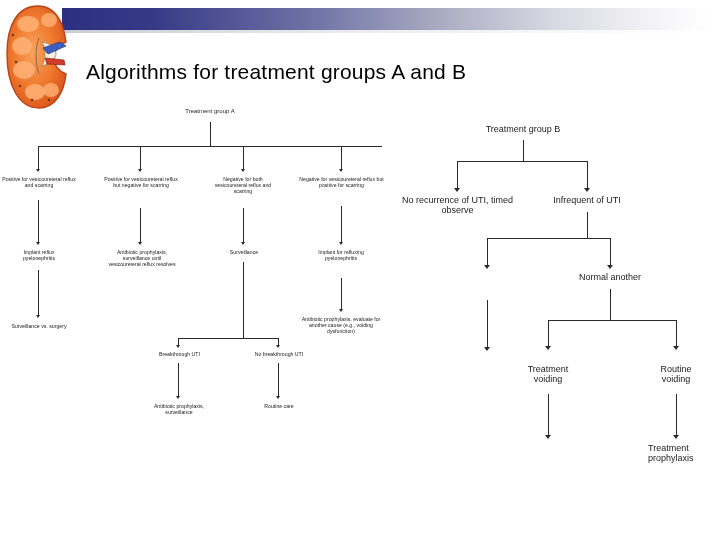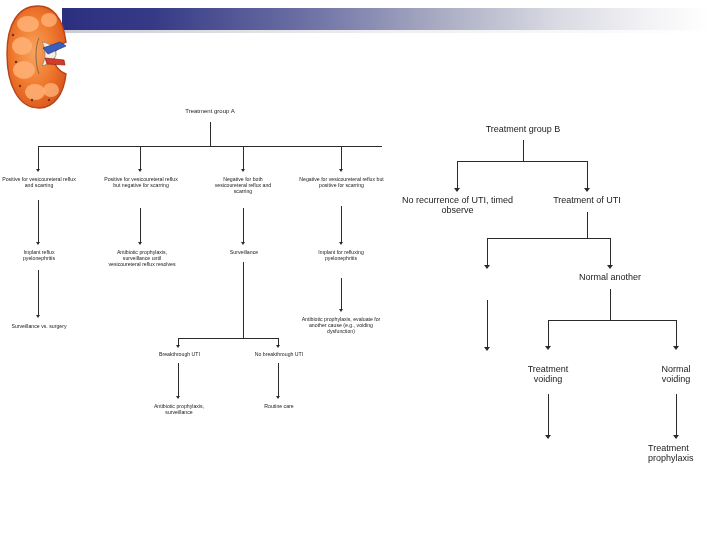--- a/index.html
+++ b/index.html
@@ -78,20 +78,21 @@
       <path d="M43 56 L62 58 L63 63 L45 62 Z" fill="#d13b2a" stroke="#8e2418" stroke-width=".7"></path>
       <path d="M37 36 C33 44 33 62 37 72" fill="none" stroke="#8a6a4a" stroke-width="1"></path>
       <circle cx="14" cy="60" r="1.2" fill="#6b3310"></circle>
       <circle cx="18" cy="84" r="1.2" fill="#6b3310"></circle>
       <circle cx="30" cy="98" r="1.2" fill="#6b3310"></circle>
       <circle cx="47" cy="98" r="1.2" fill="#6b3310"></circle>
       <circle cx="11" cy="33" r="1.2" fill="#6b3310"></circle>
     </svg>
   </div>
 
+  <div class="slide-title">Algorithms for treatment groups  A and B</div>
 
   <div class="chart blur-a" style="left:0;top:0;width:400px;height:430px;">
 
     <div class="node nodeA hdr" style="left:160px;top:108px;width:100px;">Treatment group A</div>
     <div class="vline" style="left:210px;top:122px;height:24px;"></div>
     <div class="hline" style="left:38px;top:146px;width:344px;"></div>
 
     <div class="vline" style="left:38px;top:146px;height:24px;"></div>
     <div class="arrow arrowA" style="left:36px;top:169px;"></div>
     <div class="vline" style="left:140px;top:146px;height:24px;"></div>
@@ -151,21 +152,21 @@
 
     <div class="node nodeB" style="left:28px;top:124px;width:150px;">Treatment group B</div>
     <div class="vline" style="left:103px;top:140px;height:21px;"></div>
     <div class="hline" style="left:37px;top:161px;width:130px;"></div>
     <div class="vline" style="left:37px;top:161px;height:29px;"></div>
     <div class="arrow" style="left:34px;top:188px;"></div>
     <div class="vline" style="left:167px;top:161px;height:29px;"></div>
     <div class="arrow" style="left:164px;top:188px;"></div>
 
     <div class="node nodeB" style="left:-25px;top:195px;width:125px;">No recurrence of UTI, timed observe</div>
-    <div class="node nodeB" style="left:102px;top:195px;width:130px;">Treatment of UTI</div>
+    <div class="node nodeB" style="left:102px;top:195px;width:130px;">Infrequent of UTI</div>
 
     <div class="vline" style="left:167px;top:212px;height:26px;"></div>
     <div class="hline" style="left:67px;top:238px;width:123px;"></div>
     <div class="vline" style="left:67px;top:238px;height:29px;"></div>
     <div class="arrow" style="left:64px;top:265px;"></div>
     <div class="vline" style="left:190px;top:238px;height:29px;"></div>
     <div class="arrow" style="left:187px;top:265px;"></div>
 
     <div class="node nodeB" style="left:140px;top:272px;width:100px;">Normal another</div>
 
@@ -173,21 +174,21 @@
     <div class="arrow" style="left:64px;top:347px;"></div>
 
     <div class="vline" style="left:190px;top:289px;height:31px;"></div>
     <div class="hline" style="left:128px;top:320px;width:128px;"></div>
     <div class="vline" style="left:128px;top:320px;height:28px;"></div>
     <div class="arrow" style="left:125px;top:346px;"></div>
     <div class="vline" style="left:256px;top:320px;height:28px;"></div>
     <div class="arrow" style="left:253px;top:346px;"></div>
 
     <div class="node nodeB" style="left:97px;top:364px;width:62px;">Treatment voiding</div>
-    <div class="node nodeB" style="left:226px;top:364px;width:60px;">Normal voiding</div>
+    <div class="node nodeB" style="left:226px;top:364px;width:60px;">Routine voiding</div>
 
     <div class="vline" style="left:128px;top:394px;height:42px;"></div>
     <div class="arrow" style="left:125px;top:435px;"></div>
     <div class="vline" style="left:256px;top:394px;height:42px;"></div>
     <div class="arrow" style="left:253px;top:435px;"></div>
 
     <div class="node nodeB" style="left:228px;top:443px;width:72px;text-align:left;">Treatment prophylaxis</div>
   </div>
 
 </div>

